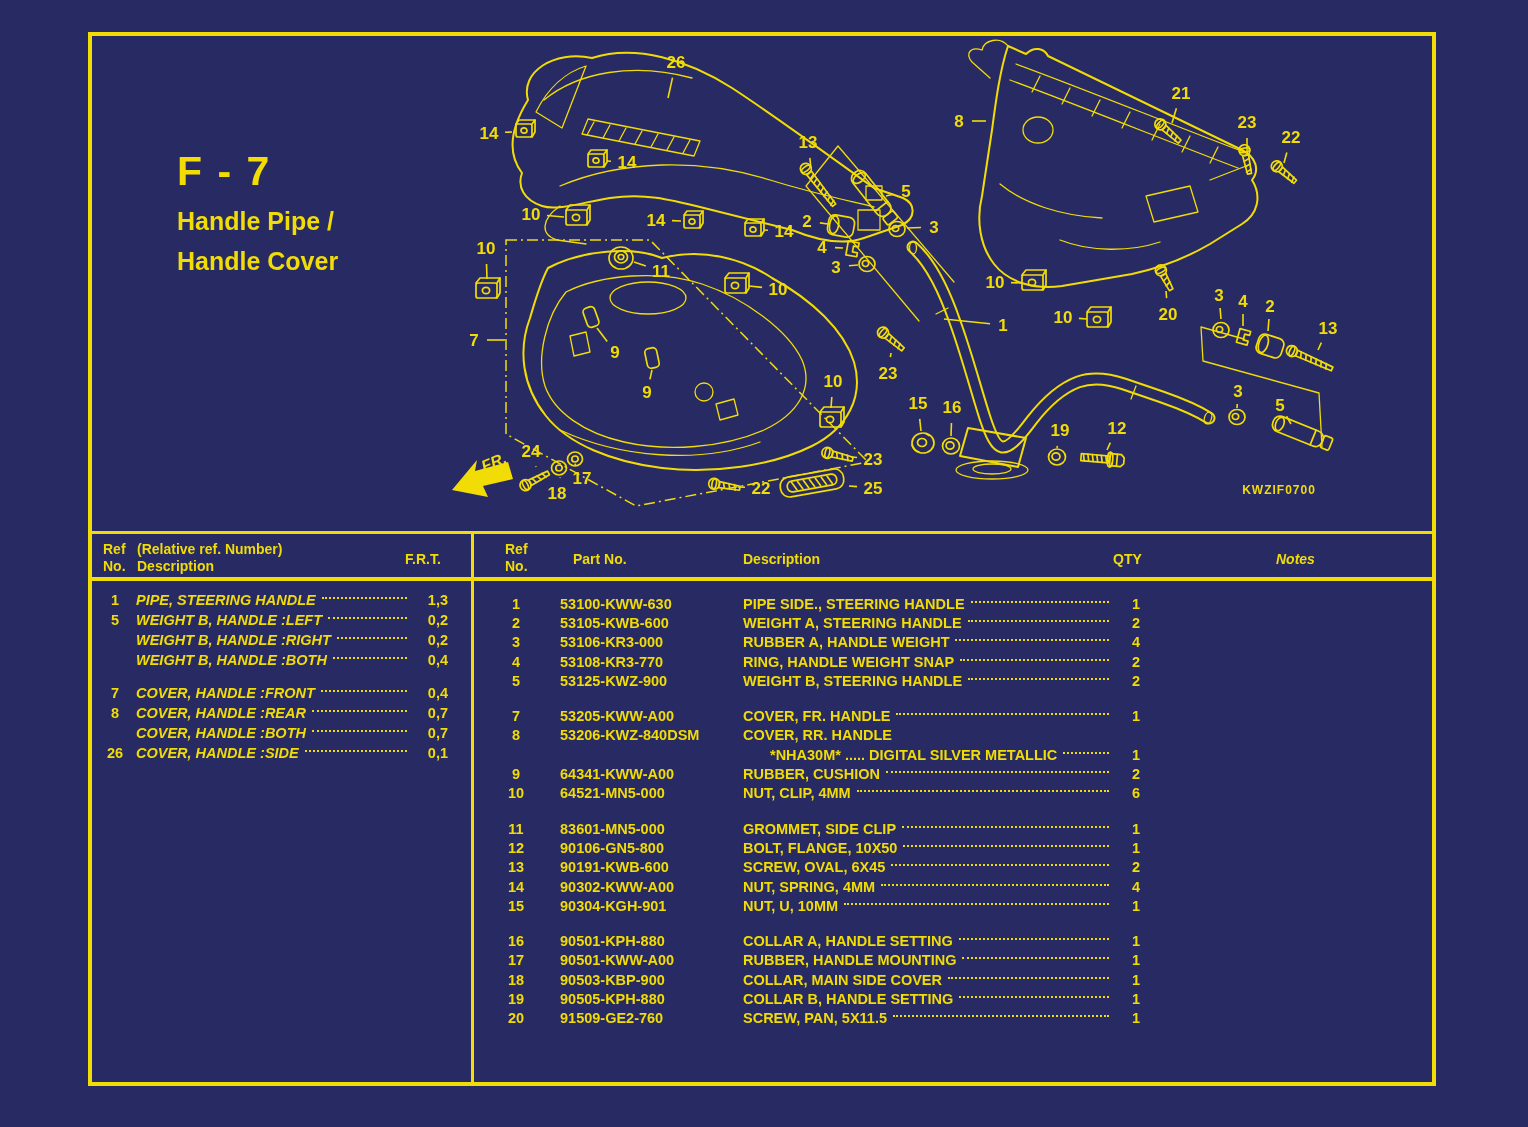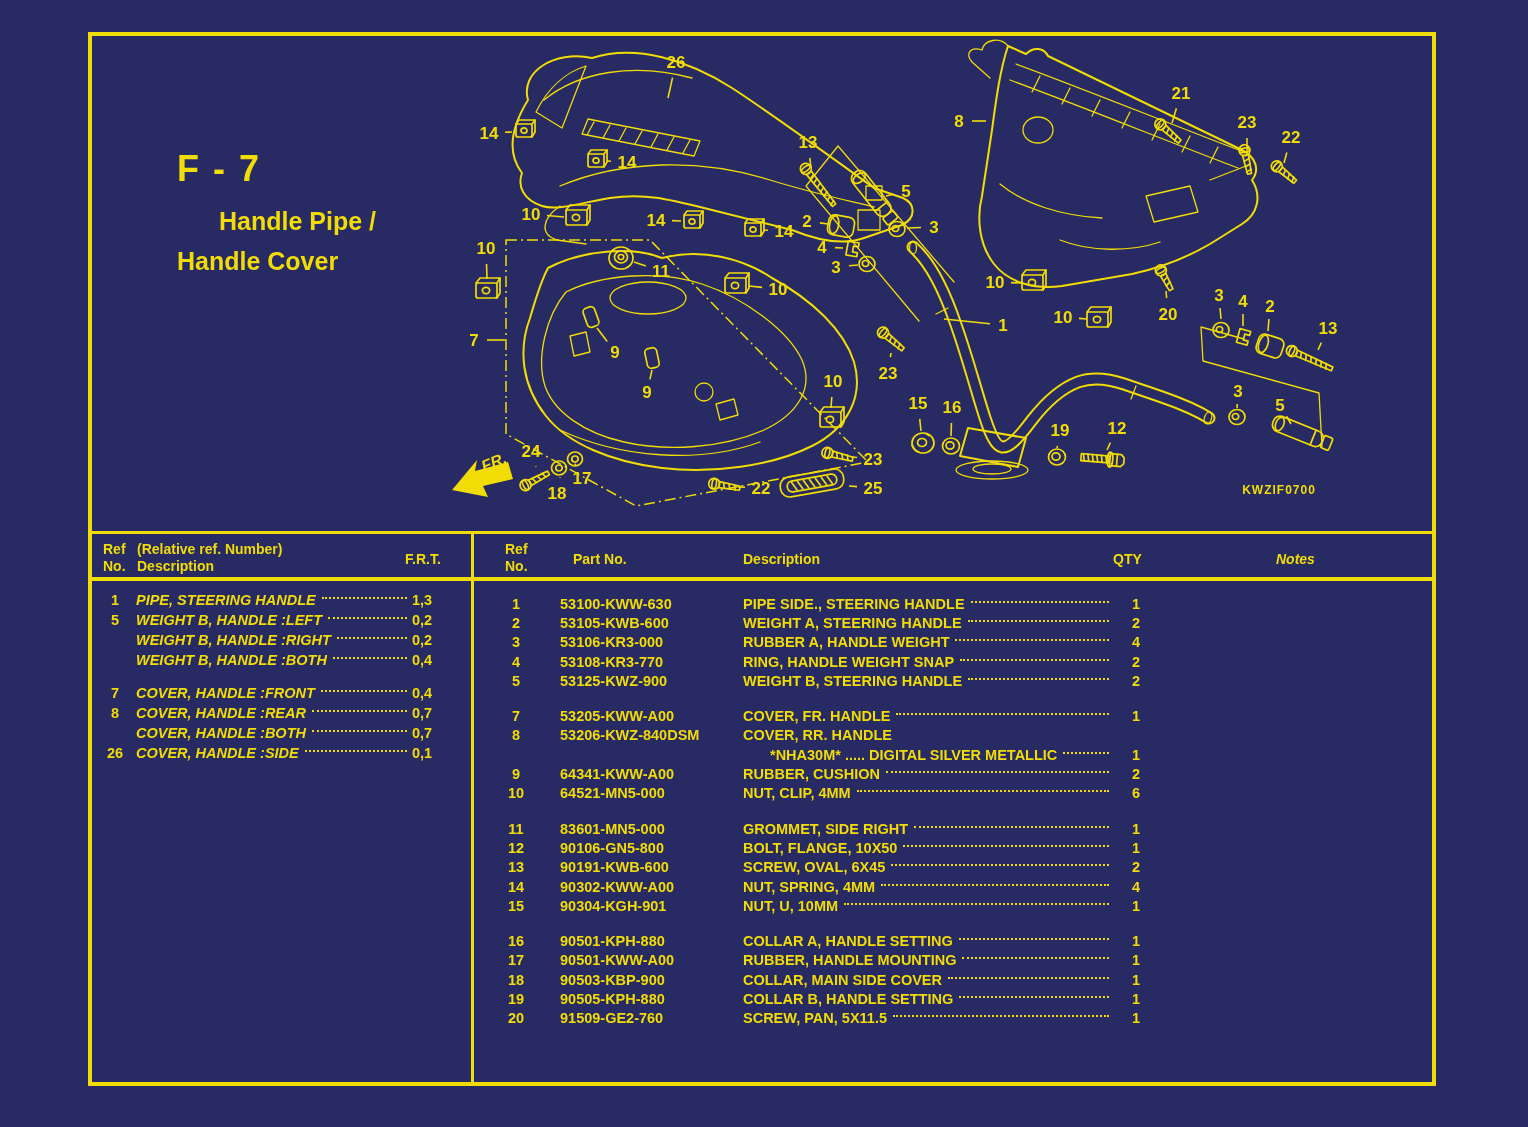--- a/index.html
+++ b/index.html
@@ -7,43 +7,43 @@
   html,body{ background:var(--bg); }
   body{ font-family:"Liberation Sans", sans-serif; }
   .page{ position:relative; width:1528px; height:1127px; background:var(--bg); overflow:hidden; }
 
   .frame{ position:absolute; left:88px; top:32px; width:1348px; height:1054px;
           border:4px solid var(--ink); }
   .vdiv{ position:absolute; left:471px; top:533px; width:3px; height:553px; background:var(--ink); }
   .hline-top{ position:absolute; left:88px; top:531px; width:1348px; height:3px; background:var(--ink); }
   .hline-bot{ position:absolute; left:88px; top:577px; width:1348px; height:4px; background:var(--ink); }
 
-  .title-code{ position:absolute; left:177px; top:148px; font-size:36px; font-weight:bold; color:var(--ink); letter-spacing:2px; }
+  .title-code{ position:absolute; left:177px; top:148px; font-size:41px; font-weight:bold; color:var(--ink); letter-spacing:2px; }
   .title-sub{ position:absolute; left:177px; font-size:25px; font-weight:bold; color:var(--ink); }
-  .t1{ top:207px;margin-left:42px; } .t2{ top:247px; }
+  .t1{ top:207px; } .t2{ top:247px; }
 
   .hdr{ position:absolute; color:var(--ink); font-weight:bold; font-size:14px; line-height:17px; white-space:nowrap; }
 
   
   .rows{ position:absolute; color:var(--ink); font-weight:bold; font-size:14.5px; }
   #left-rows{ left:100px; top:590px; width:348px; }
   #right-rows{ left:500px; top:594px; width:640px; }
   .trow{ display:flex; align-items:center; white-space:nowrap; }
   #left-rows .trow{ height:20px; }
   #right-rows .trow{ height:19.3px; }
   .spacer{ height:13px; }
   #right-rows .spacer{ height:16px; }
   .cell-ref{ width:30px; text-align:center; flex:none; }
   #right-rows .cell-ref{ width:32px; }
   .cell-part{ width:211px; padding-left:28px; flex:none; }
   .cell-desc{ flex:none; }
   #left-rows .cell-desc{ padding-left:6px;font-style:italic; }
   .indent .cell-desc{ padding-left:27px; }
   .dots{ flex:1 1 auto; border-bottom:2px dotted var(--ink); margin:0 5px 4px 6px; min-width:14px; }
-  .cell-frt{ width:36px; text-align:left; flex:none; }
+  .cell-frt{ width:36px; text-align:right; flex:none; }
   .cell-qty{ width:26px; text-align:right; flex:none; }
 
   svg text{ user-select:none; }
   .s{ stroke:var(--ink); fill:none; stroke-width:2; stroke-linejoin:round; stroke-linecap:round; }
   .t{ stroke:var(--ink); fill:none; stroke-width:1.3; stroke-linejoin:round; stroke-linecap:round; }
   .dash{ stroke:var(--ink); fill:none; stroke-width:1.5; stroke-dasharray:11 4 2 4; }
   .tube-o{ stroke:var(--ink); fill:none; stroke-width:13; stroke-linecap:round; }
   .tube-i{ stroke:var(--bg); fill:none; stroke-width:9; stroke-linecap:round; }
   .pg{ stroke:var(--ink); fill:none; stroke-width:1.7; stroke-linejoin:round; stroke-linecap:round; }
   .ld{ stroke:var(--ink); stroke-width:1.6; }
@@ -649,21 +649,21 @@
         <span class="cell-ref">10</span>
         <span class="cell-part">64521-MN5-000</span>
         <span class="cell-desc">NUT, CLIP, 4MM</span>
         <span class="dots"></span>
         <span class="cell-qty">6</span>
       </div>
       <div class="spacer"></div>
       <div class="trow">
         <span class="cell-ref">11</span>
         <span class="cell-part">83601-MN5-000</span>
-        <span class="cell-desc">GROMMET, SIDE RIGHT</span>
+        <span class="cell-desc">GROMMET, SIDE CLIP</span>
         <span class="dots"></span>
         <span class="cell-qty">1</span>
       </div>
       <div class="trow">
         <span class="cell-ref">12</span>
         <span class="cell-part">90106-GN5-800</span>
         <span class="cell-desc">BOLT, FLANGE, 10X50</span>
         <span class="dots"></span>
         <span class="cell-qty">1</span>
       </div>

